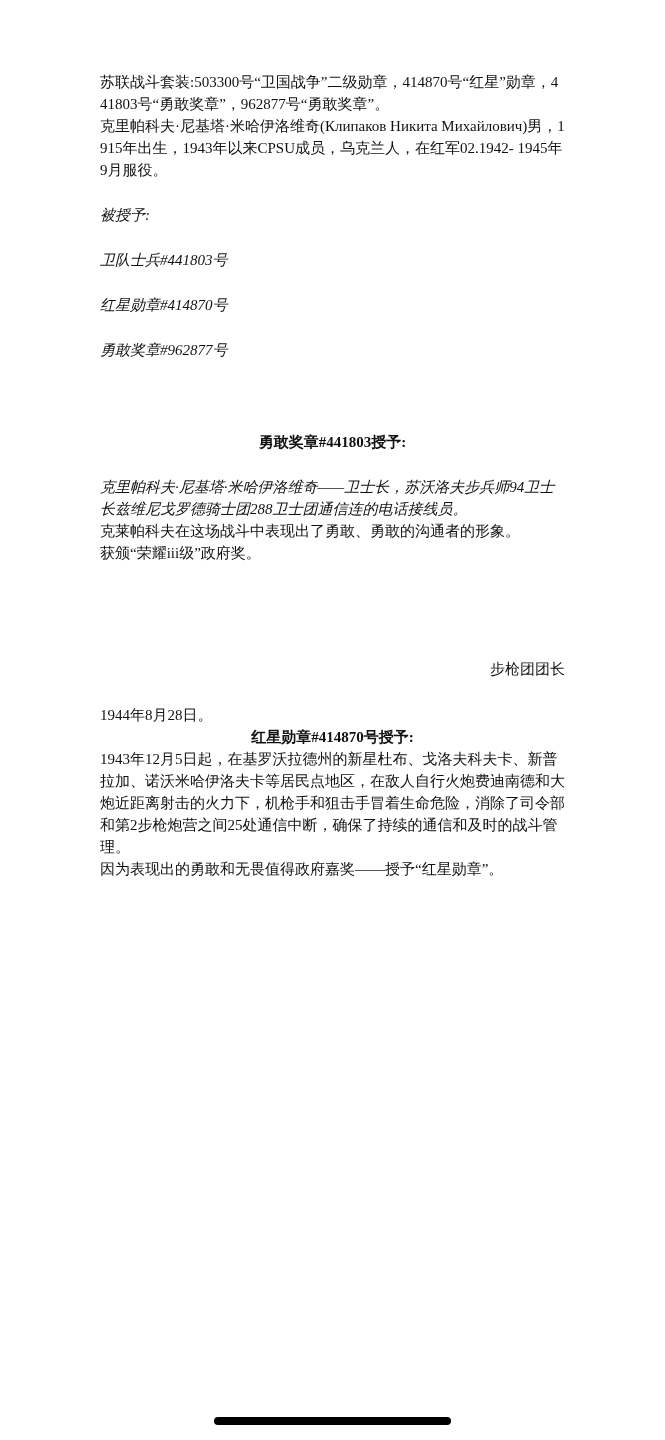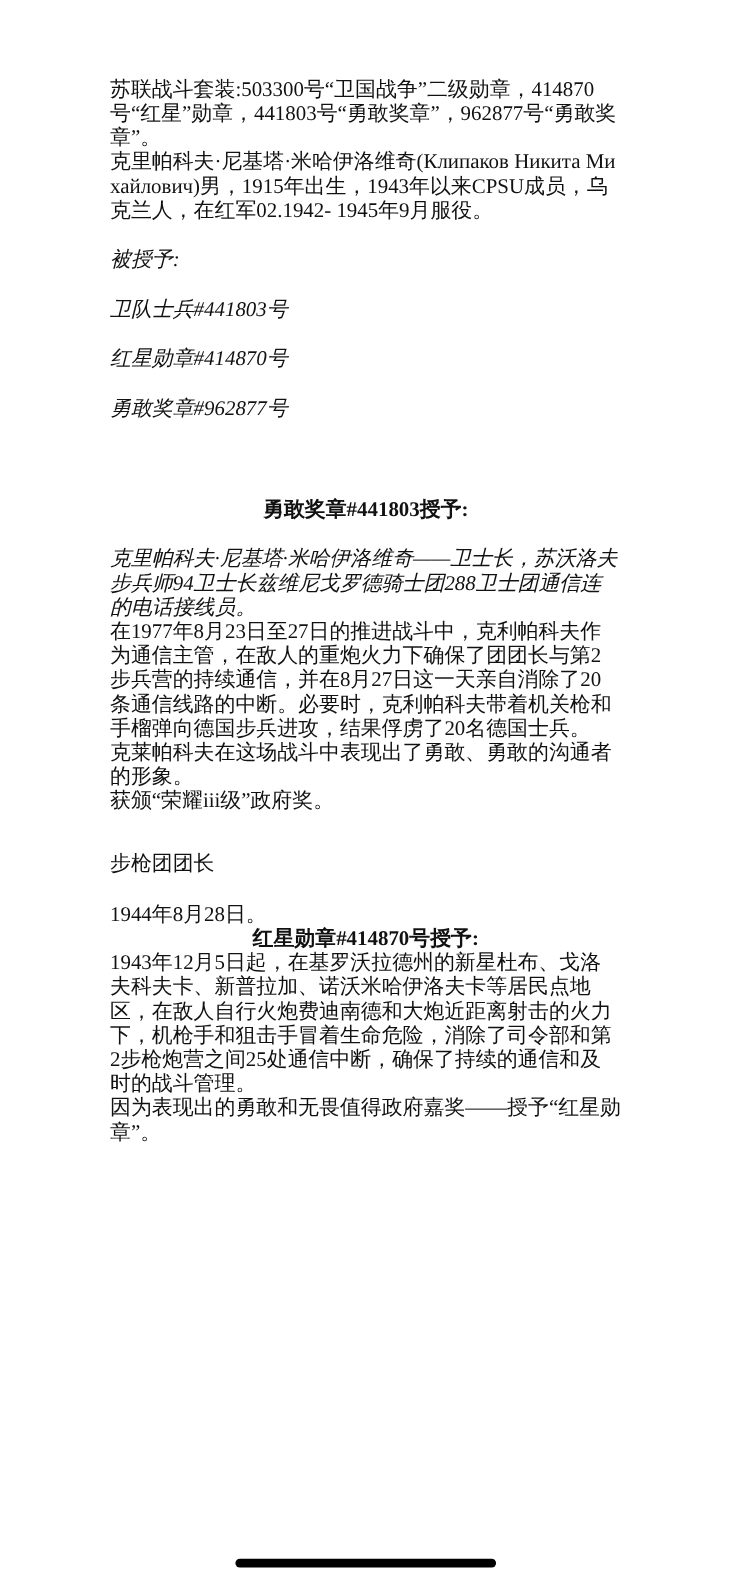--- a/index.html
+++ b/index.html
@@ -13,32 +13,32 @@
       position: relative;
       overflow: hidden;
       color: #111111;
       font-family: "Liberation Serif", "DejaVu Serif", serif;
     }
     .doc {
       position: absolute;
       left: 100px;
       top: 71px;
       width: 465px;
-      font-size: 19px;
+      font-size: 15px;
       line-height: 22px;
     }
     .p {
       margin: 0;
       padding: 0;
       word-break: break-all;
     }
     .gap-22 { }
     .gap-23 { margin-top: 23px; font-style: italic; }
     .gap-24 { margin-top: 24px; }
-    .gap-66 { margin-top: 35px; }
+    .gap-66 { margin-top: 94px; text-align: right; }
     .gap-70 { margin-top: 70px; }
     .center {
       text-align: center;
       font-weight: bold;
     }
     .home-indicator {
       position: absolute;
       left: 214px;
       top: 1417px;
       width: 237px;
@@ -57,21 +57,20 @@
 
   <p class="p gap-23">被授予:</p>
 
   <p class="p gap-23">卫队士兵#441803号</p>
   <p class="p gap-23">红星勋章#414870号</p>
   <p class="p gap-23">勇敢奖章#962877号</p>
 
   <p class="p center gap-70">勇敢奖章#441803授予:</p>
 
   <p class="p gap-23">克里帕科夫·尼基塔·米哈伊洛维奇——卫士长，苏沃洛夫步兵师94卫士长兹维尼戈罗德骑士团288卫士团通信连的电话接线员。</p>
-  <p class="p gap-22">在1977年8月23日至27日的推进战斗中，克利帕科夫作为通信主管，在敌人的重炮火力下确保了团团长与第2步兵营的持续通信，并在8月27日这一天亲自消除了20条通信线路的中断。必要时，克利帕科夫带着机关枪和手榴弹向德国步兵进攻，结果俘虏了20名德国士兵。</p>
   <p class="p gap-22">克莱帕科夫在这场战斗中表现出了勇敢、勇敢的沟通者的形象。</p>
   <p class="p gap-22">获颁“荣耀iii级”政府奖。</p>
 
   <p class="p gap-66">步枪团团长</p>
   <p class="p gap-24">1944年8月28日。</p>
 
   <p class="p center gap-22">红星勋章#414870号授予:</p>
 
   <p class="p gap-22">1943年12月5日起，在基罗沃拉德州的新星杜布、戈洛夫科夫卡、新普拉加、诺沃米哈伊洛夫卡等居民点地区，在敌人自行火炮费迪南德和大炮近距离射击的火力下，机枪手和狙击手冒着生命危险，消除了司令部和第2步枪炮营之间25处通信中断，确保了持续的通信和及时的战斗管理。</p>
   <p class="p gap-22">因为表现出的勇敢和无畏值得政府嘉奖——授予“红星勋章”。</p>

